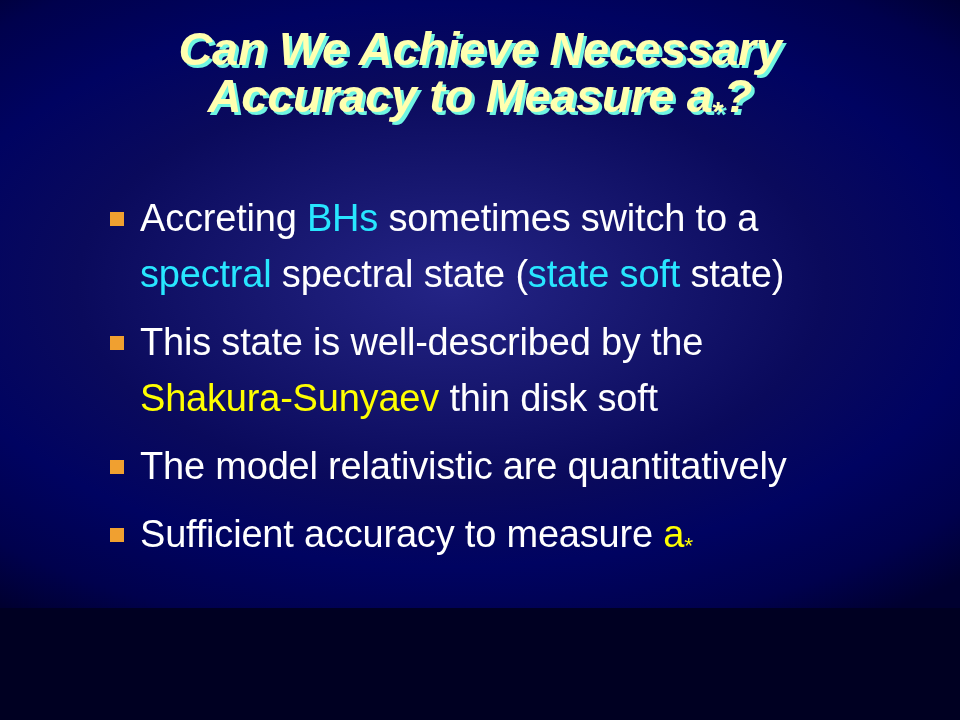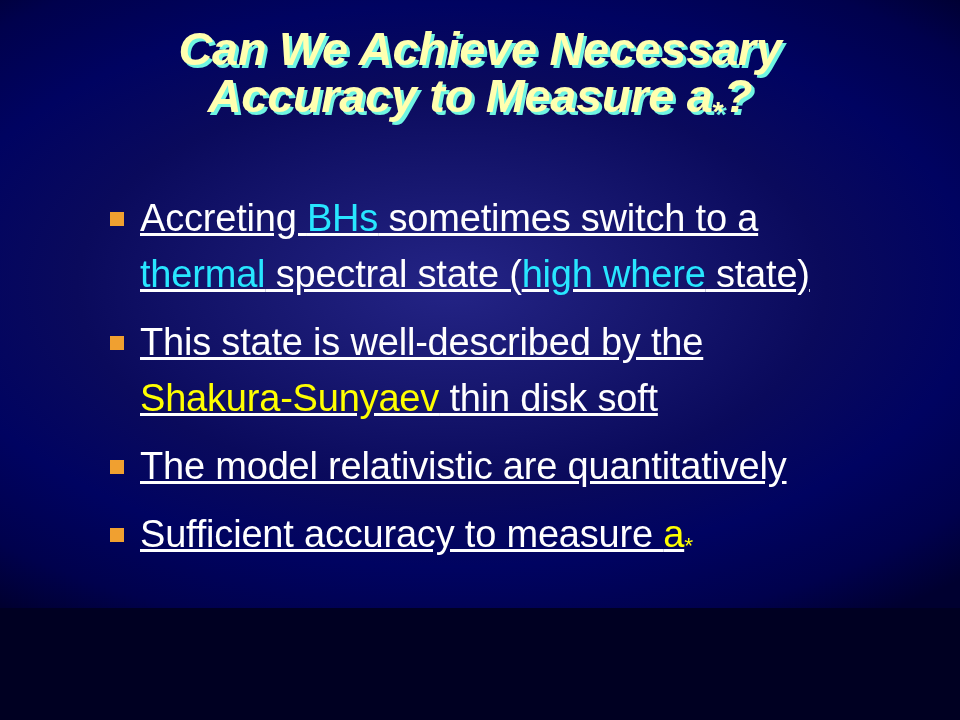--- a/index.html
+++ b/index.html
@@ -65,21 +65,21 @@
   }
   .bullet-item .marker {
     position: absolute;
     left: 6px;
     top: 22px;
     width: 14px;
     height: 14px;
     background: #F0A030;
     display: block;
   }
-  .bullet-item .txt { display: block; text-decoration: underline; }
+  .bullet-item .txt { display: block; }
   .bullet-item .ln { display: block; white-space: nowrap; }
 
   .c-white  { color: #FFFFFF; }
   .c-cyan   { color: #28E6FF; }
   .c-yellow { color: #FFFF00; }
 
   .astsub {
     font-size: 0.60em;
     vertical-align: -0.25em;
     display: inline-block;
@@ -93,21 +93,21 @@
   <div id="title-block">
     <span class="tline">Can We Achieve Necessary</span>
     <span class="tline"><span>Accuracy to Measure a</span><span class="sub">*</span><span>?</span></span>
   </div>
 
   <div id="body">
       <div class="bullet-item">
         <span class="marker"></span>
         <span class="txt">
           <span class="ln"><span class="c-white">Accreting </span><span class="c-cyan">BHs</span><span class="c-white"> sometimes switch to a</span></span>
-          <span class="ln"><span class="c-cyan">thermal</span><span class="c-white"> spectral state (</span><span class="c-cyan">high where</span><span class="c-white"> state)</span></span>
+          <span class="ln"><span class="c-cyan">spectral</span><span class="c-white"> spectral state (</span><span class="c-cyan">state soft</span><span class="c-white"> state)</span></span>
         </span>
       </div>
       <div class="bullet-item">
         <span class="marker"></span>
         <span class="txt">
           <span class="ln"><span class="c-white">This state is well-described by the</span></span>
           <span class="ln"><span class="c-yellow">Shakura-Sunyaev</span><span class="c-white"> thin disk soft</span></span>
         </span>
       </div>
       <div class="bullet-item">

